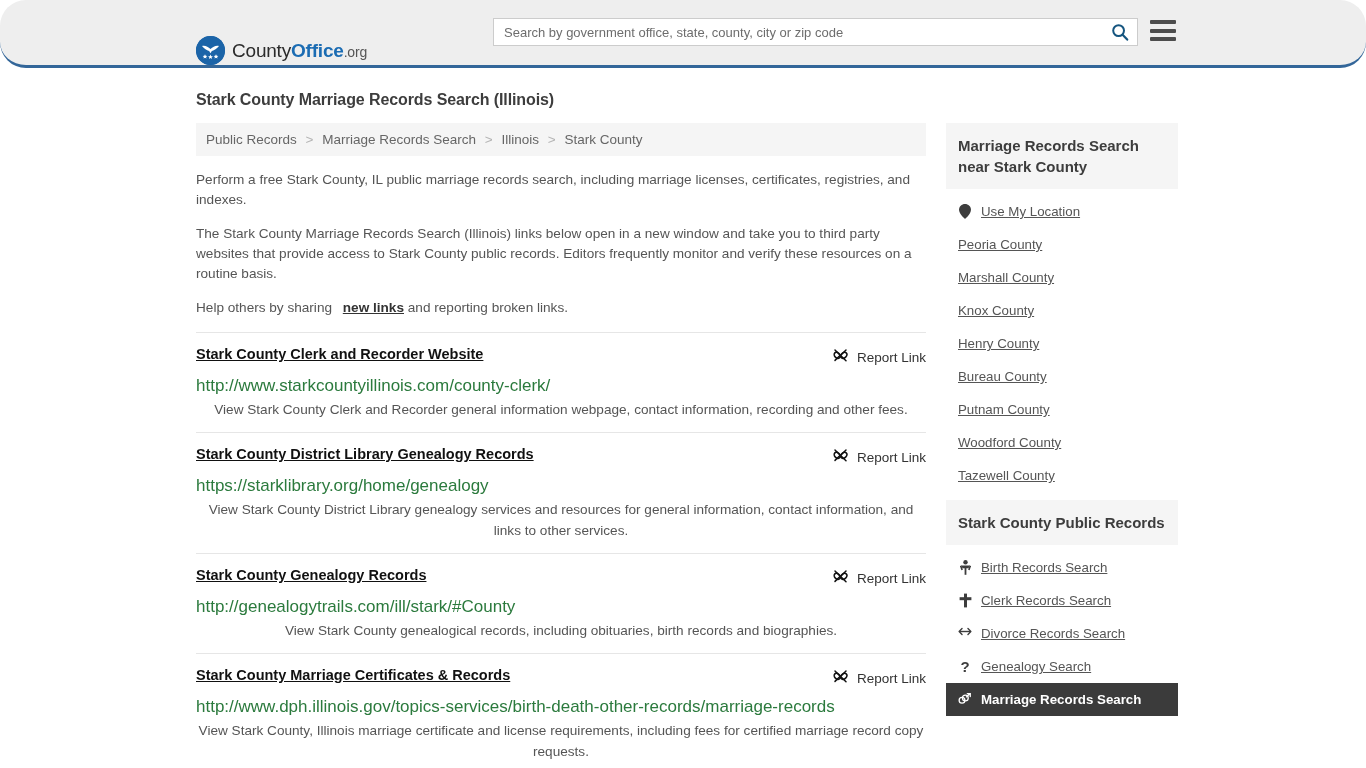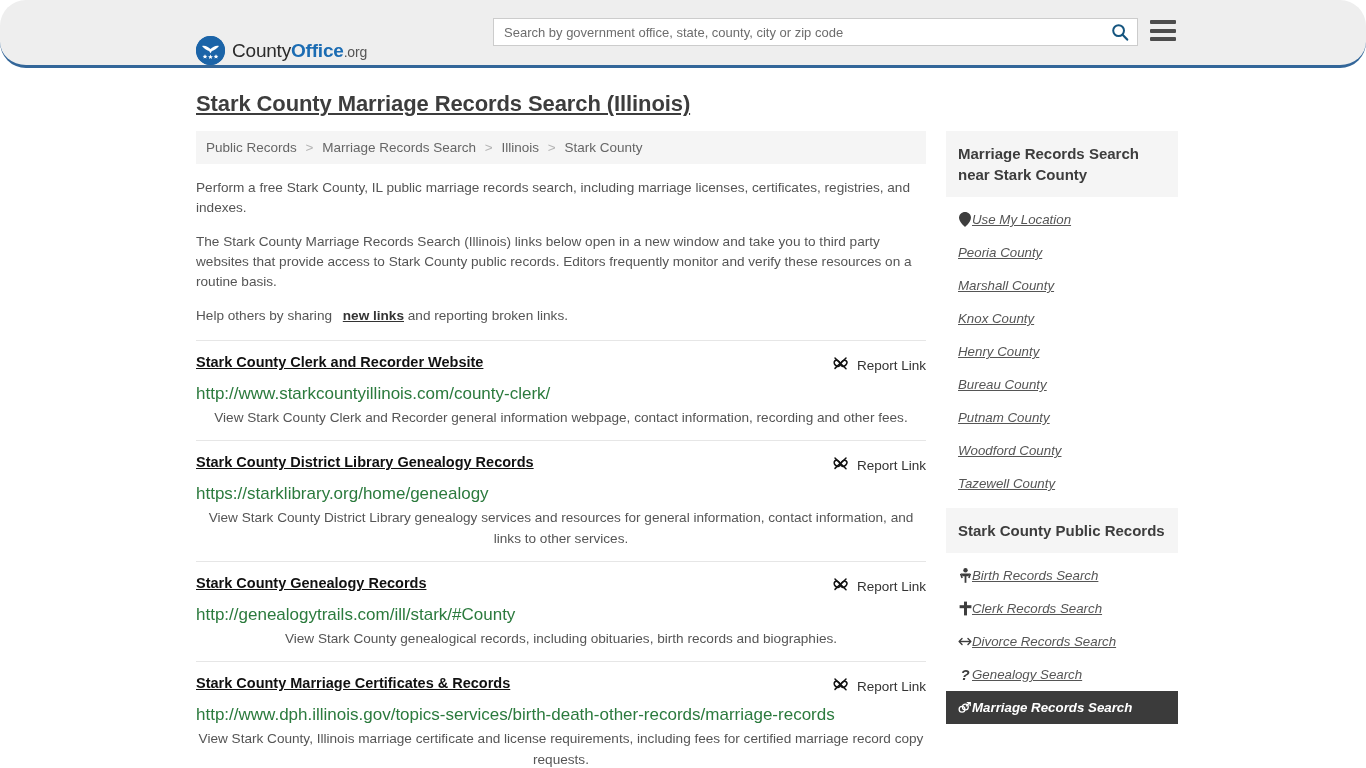--- a/index.html
+++ b/index.html
@@ -84,27 +84,26 @@
   }
   .hamburger span { display: block; height: 4px; background: #4d4d4d; border-radius: 1px; }
 
   
   .page {
     width: 1366px;
     padding: 0 196px;
     position: relative;
   }
   .page-title {
-    font-size: 22px;
+    font-size: 16px;
     font-weight: bold;
     color: #3d3d3d;
     margin-top: 23px;
     margin-bottom: 14px;
     letter-spacing: -0.1px;
-    text-decoration: underline;
   }
   .content-row { display: flex; gap: 20px; }
   .main-col { width: 730px; flex: none; }
   .side-col { width: 232px; flex: none; }
 
   
   .breadcrumb {
     background: #f5f5f5;
     padding: 9px 10px;
     font-size: 13.5px;
@@ -172,25 +171,25 @@
     background: #f5f5f5;
     padding: 12px 12px;
     font-size: 15px;
     font-weight: bold;
     color: #3d3d3d;
     line-height: 21px;
   }
   .side-list { padding-top: 6px; }
   .side-item {
     display: flex;
-    align-items: center;
+    align-items: flex-start;
+    gap: 9px;
     padding: 9px 12px;
     font-size: 13.3px;
     cursor: pointer;
-    font-style: italic;
   }
   .side-item .lbl {
     color: #555555;
     text-decoration: underline;
   }
   .side-item .ico {
     width: 14px;
     display: flex;
     align-items: center;
     justify-content: center;

